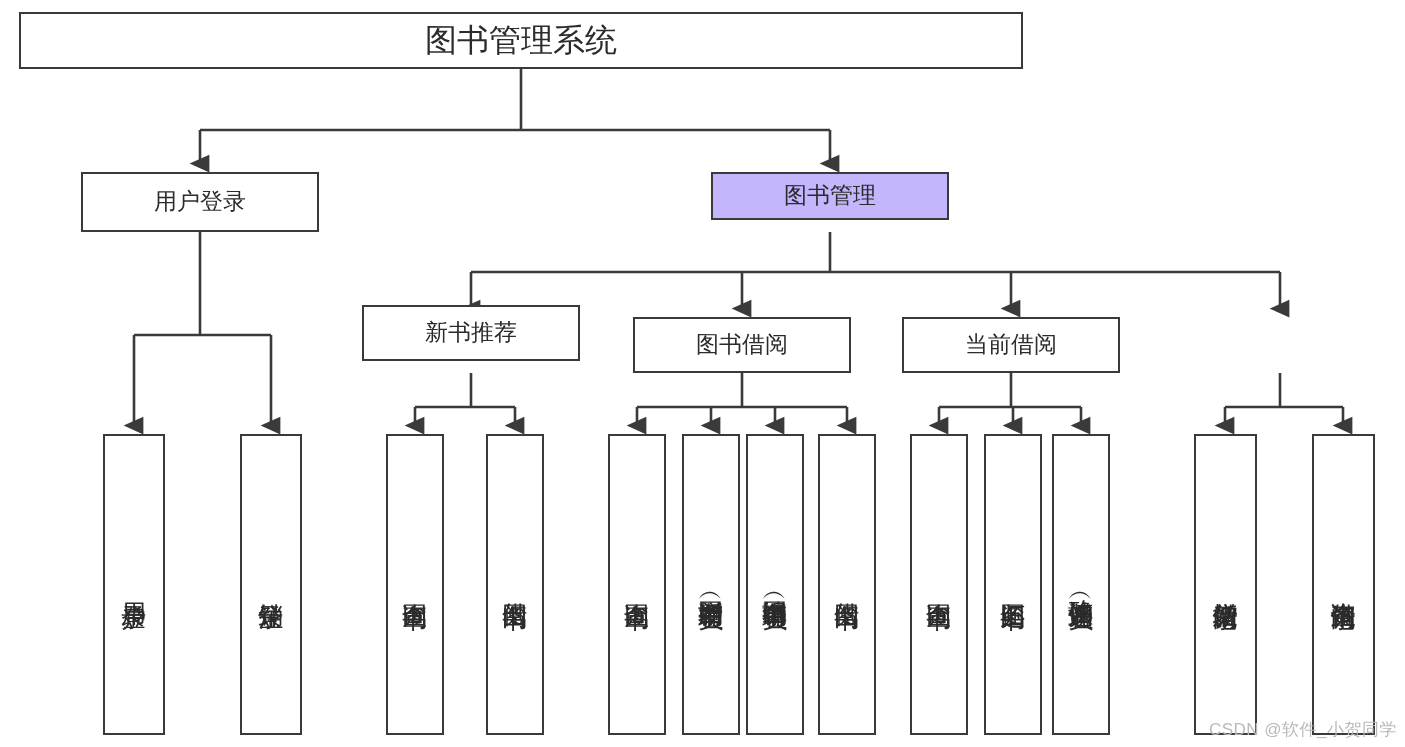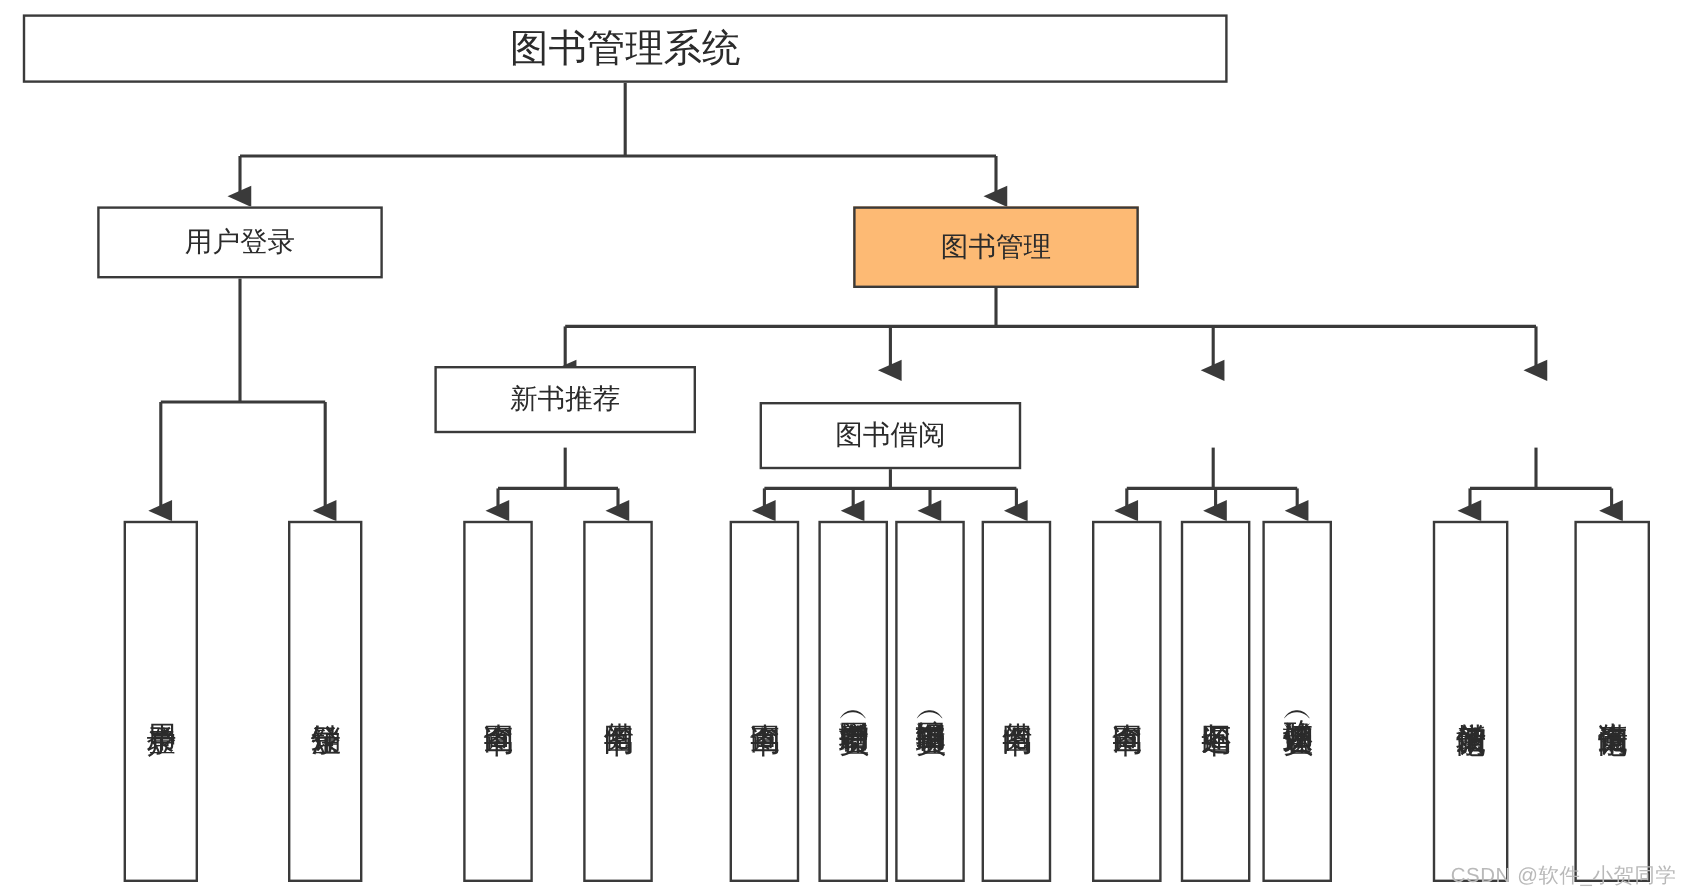--- a/index.html
+++ b/index.html
@@ -131,29 +131,32 @@
     </g>
   </svg>
 
   <div class="node horiz root" style="left: 19px; top: 12px; width: 1004px; height: 57px; background: rgb(255, 255, 255); border-color: rgb(58, 58, 58); color: rgb(43, 43, 43);">
     <span class="node-label">图书管理系统</span>
   </div>
 
   <div class="node horiz" style="left: 81px; top: 172px; width: 238px; height: 60px; background: rgb(255, 255, 255); border-color: rgb(58, 58, 58); color: rgb(43, 43, 43);">
     <span class="node-label">用户登录</span>
   </div>
-  <div class="node horiz" style="left: 711px; top: 172px; width: 238px; height: 68px; background: #fdba74; border-color: rgb(58, 58, 58); color: rgb(43, 43, 43);">
+  <div class="node horiz" style="left: 711px; top: 172px; width: 238px; height: 48px; background: #c4b5fd; border-color: rgb(58, 58, 58); color: rgb(43, 43, 43);">
     <span class="node-label">图书管理</span>
   </div>
 
   <div class="node horiz" style="left: 362px; top: 305px; width: 218px; height: 56px; background: rgb(255, 255, 255); border-color: rgb(58, 58, 58); color: rgb(43, 43, 43);">
     <span class="node-label">新书推荐</span>
   </div>
-  <div class="node horiz" style="left: 633px; top: 335px; width: 218px; height: 56px; background: rgb(255, 255, 255); border-color: rgb(58, 58, 58); color: rgb(43, 43, 43);">
+  <div class="node horiz" style="left: 633px; top: 317px; width: 218px; height: 56px; background: rgb(255, 255, 255); border-color: rgb(58, 58, 58); color: rgb(43, 43, 43);">
     <span class="node-label">图书借阅</span>
+  </div>
+  <div class="node horiz" style="left: 902px; top: 317px; width: 218px; height: 56px; background: rgb(255, 255, 255); border-color: rgb(58, 58, 58); color: rgb(43, 43, 43);">
+    <span class="node-label">当前借阅</span>
   </div>
 
   <div class="node vert" style="left: 103px; top: 434px; width: 62px; height: 301px; background: rgb(255, 255, 255); border-color: rgb(58, 58, 58); color: rgb(43, 43, 43);">
     <span class="node-label">用户登录</span>
   </div>
   <div class="node vert" style="left: 240px; top: 434px; width: 62px; height: 301px; background: rgb(255, 255, 255); border-color: rgb(58, 58, 58); color: rgb(43, 43, 43);">
     <span class="node-label">注销登录</span>
   </div>
   <div class="node vert" style="left: 386px; top: 434px; width: 58px; height: 301px; background: rgb(255, 255, 255); border-color: rgb(58, 58, 58); color: rgb(43, 43, 43);">
     <span class="node-label">查询图书</span>

